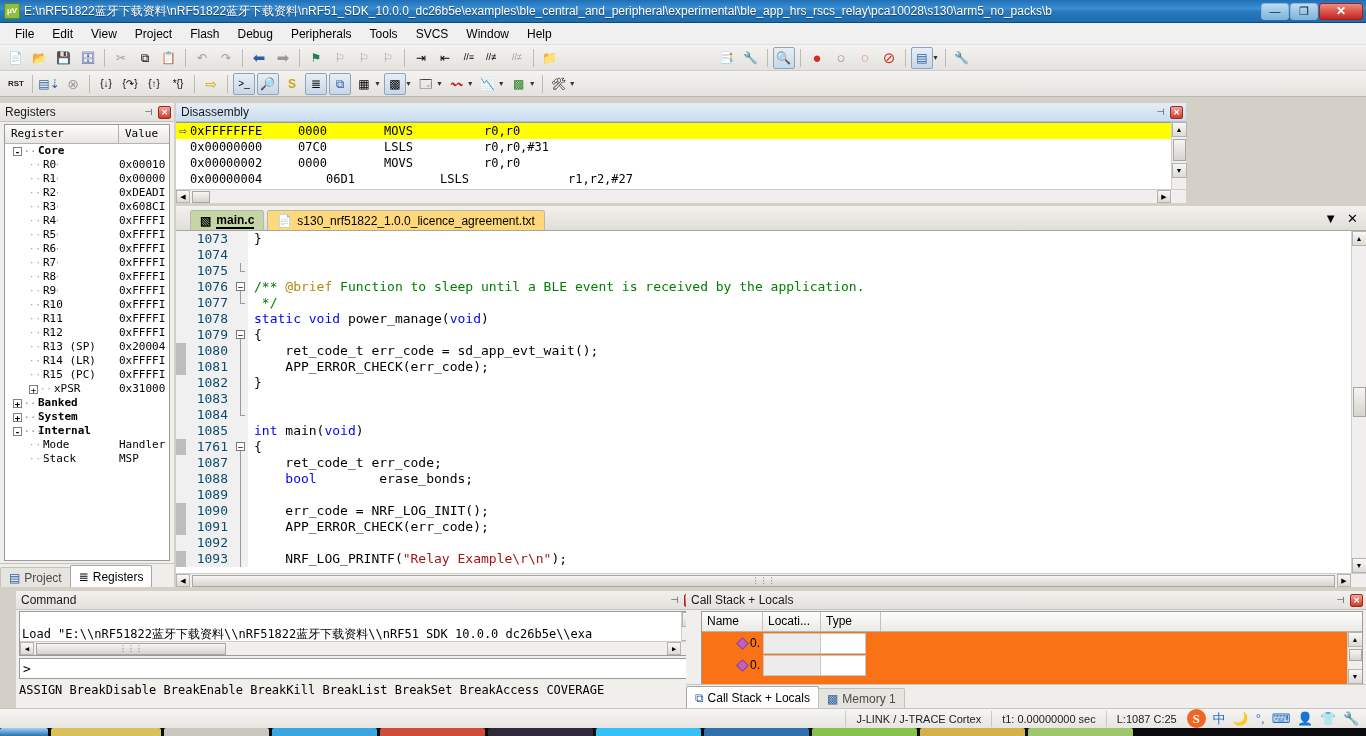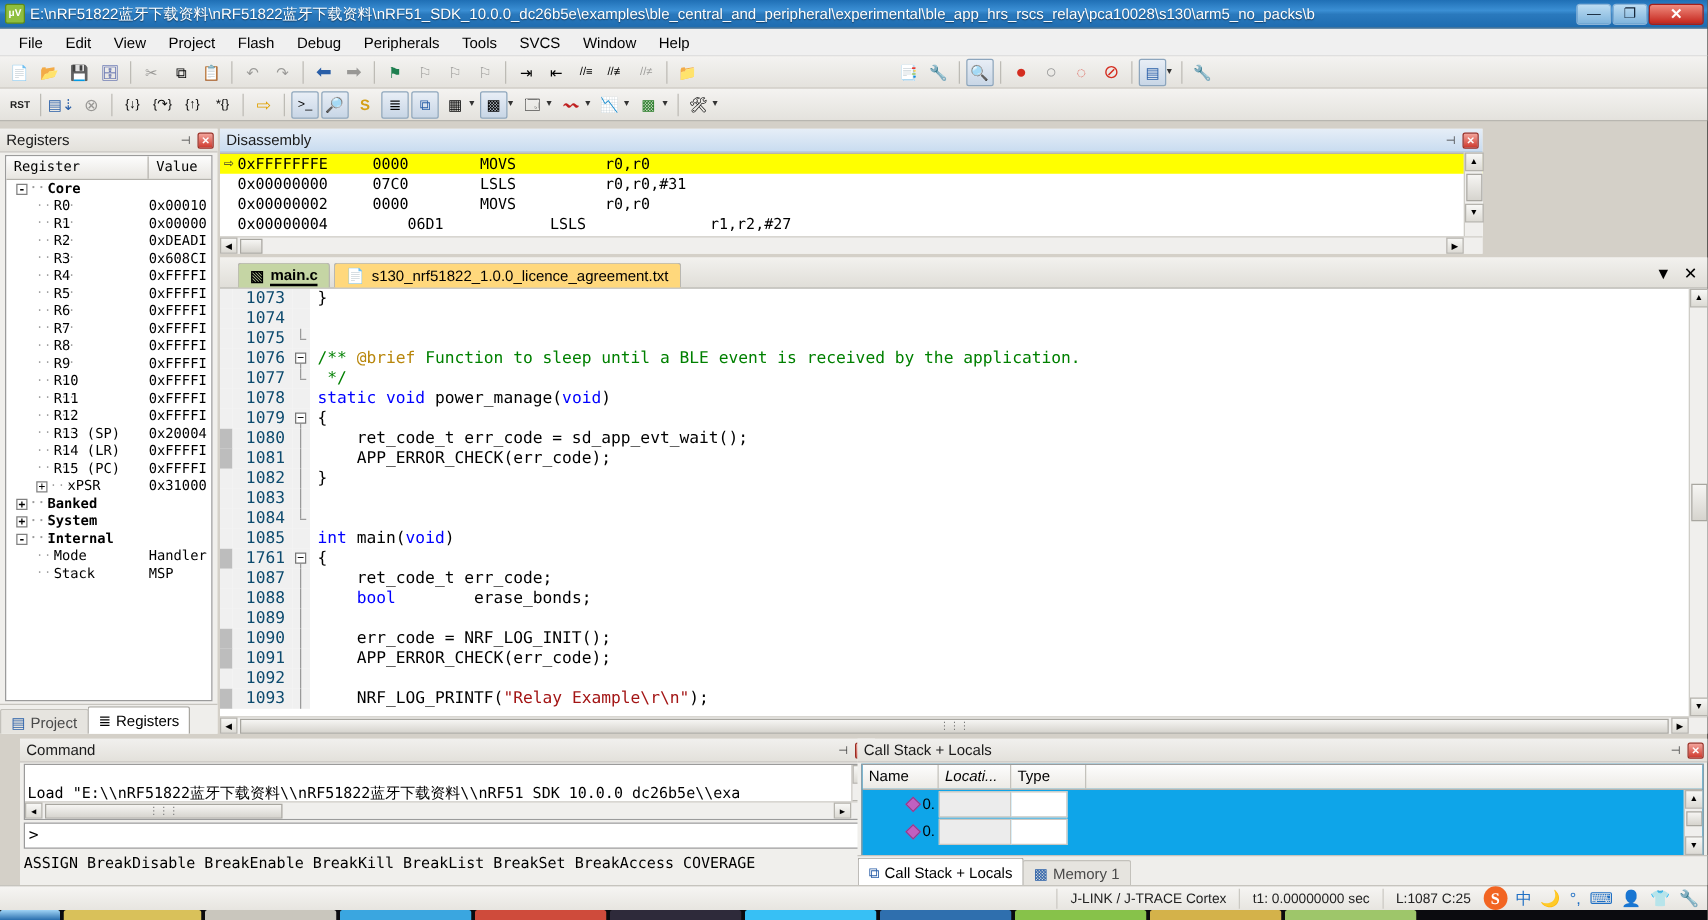--- a/index.html
+++ b/index.html
@@ -221,21 +221,21 @@
     padding:2px 0 0 3px;
   }
   .cmd-help {
     position:absolute; left:3px; top:90px; right:3px; height:20px;
     font-family:"DejaVu Sans Mono", monospace; font-size:12px;
     white-space:nowrap; overflow:hidden; color:#000; padding-top:2px;
   }
 
   
   #callstack { left:686px; top:591px; width:680px; height:117px; background:#f0efec; }
-  .cs-body { position:absolute; left:3px; top:20px; right:3px; height:74px; background:#0ea5e9; border:1px solid #9b9b9b; overflow:hidden;}
+  .cs-body { position:absolute; left:15px; top:20px; right:3px; height:74px; background:#f97316; border:1px solid #9b9b9b; overflow:hidden;}
   .cs-head { display:flex; height:20px; background:linear-gradient(to bottom,#fdfdfd,#eceae5); border-bottom:1px solid #b5b3ad; font-size:12px; }
   .cs-head div { padding:2px 0 0 5px; border-right:1px solid #c4c2bc; }
   .cs-row { display:flex; height:22px; align-items:center; font-size:12px; }
   .cs-c1 { width:61px; display:flex; align-items:center; justify-content:flex-end; gap:3px; padding-right:3px;}
   .cs-c2 { width:58px; height:21px; background:#ececec; border:1px solid #c9c7c1; }
   .cs-c3 { width:45px; height:21px; background:#fff; border:1px solid #c9c7c1; border-left:none;}
   .diamond { width:9px;height:9px;background:#c060c0;transform:rotate(45deg); border:1px solid #8e3f8e;}
   .cs-tabs { position:absolute; left:0; bottom:0; width:100%; height:24px; display:flex; align-items:flex-end; }
 
   
@@ -597,21 +597,21 @@
 
   <div class="panel" id="callstack">
     <div class="panel-cap plain">
       <span class="cap-title">Call Stack + Locals</span>
       <span class="cap-btn">⊣</span>
       <span class="cap-btn closer">✕</span>
     </div>
     <div class="cs-body">
       <div class="cs-head">
         <div style="width:61px;">Name</div>
-        <div style="width:58px;font-style:italic;">Locati...</div>
+        <div style="width:58px;">Locati...</div>
         <div style="width:60px;">Type</div>
         <div style="flex:1;border-right:none;"></div>
       </div>
       <div class="cs-row">
         <div class="cs-c1">
           <span class="diamond"></span>
           <span>0.</span>
         </div>
         <div class="cs-c2"></div>
         <div class="cs-c3"></div>

